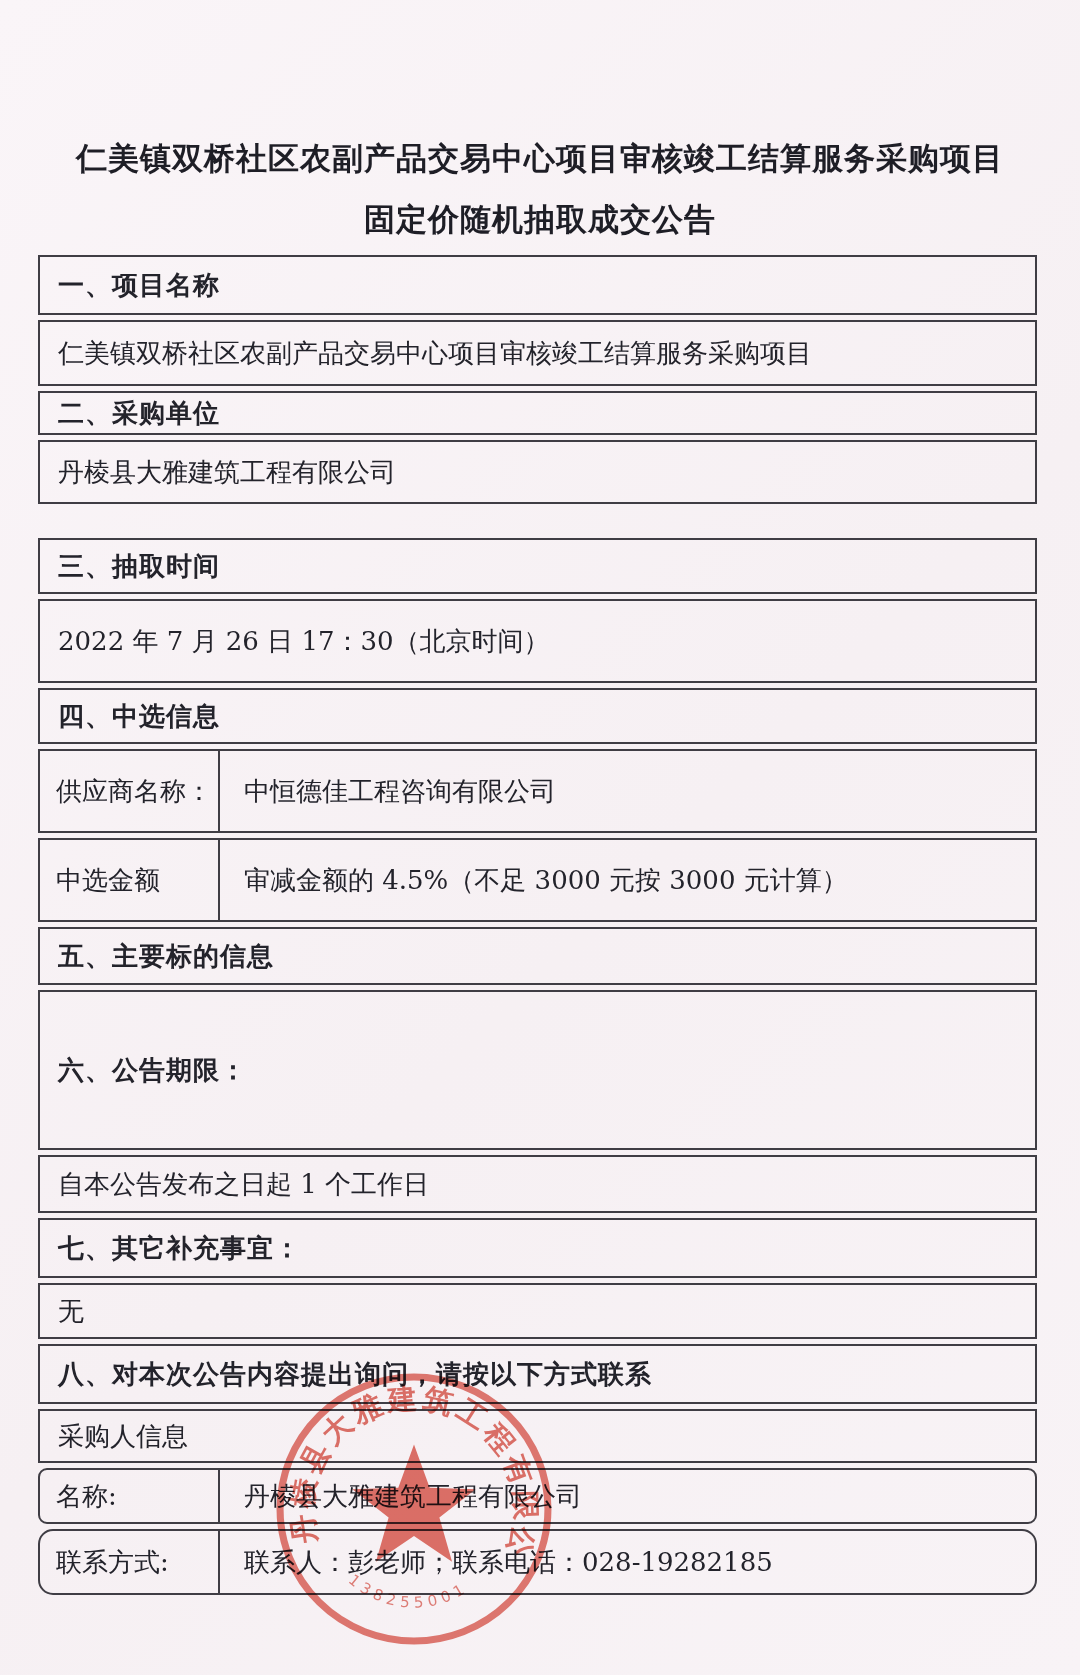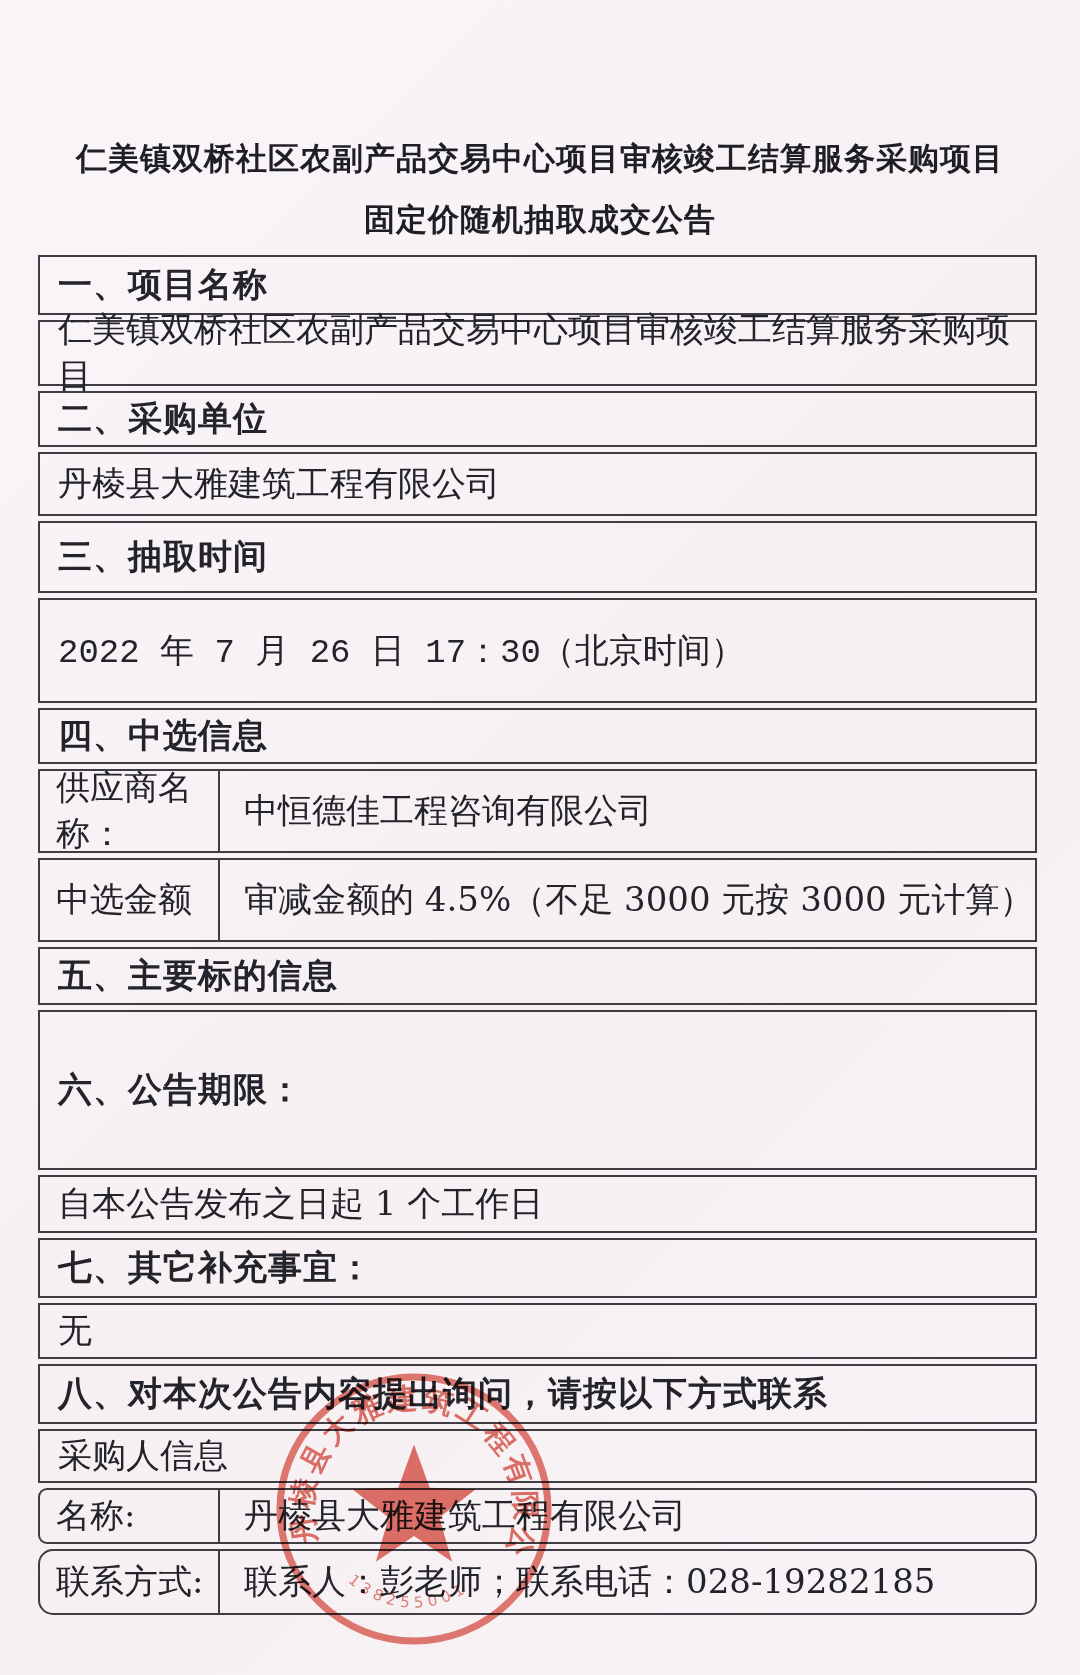--- a/index.html
+++ b/index.html
@@ -18,42 +18,42 @@
     color:#1e1e26;letter-spacing:1px;
   }
   .doc-table{
     position:absolute;left:38px;top:255px;width:999px;
     display:flex;flex-direction:column;gap:5px;
   }
   .row{
     box-sizing:border-box;
     border:2px solid #3f3d44;
     display:flex;align-items:center;
-    font-size:34px;
+    font-size:26px;
     background:transparent;
   }
   .row.header{font-weight:bold;padding-left:18px;font-family:"DejaVu Sans",sans-serif;letter-spacing:1px;}
   .row.text{padding-left:18px;font-family:"DejaVu Serif",serif;}
   .row.list{flex-direction:column;align-items:stretch;justify-content:space-evenly;
     font-family:"DejaVu Serif",serif;font-size:24px;padding:6px 0;}
   .row.list p{margin:0;padding-left:16px;}
   .row.pair{padding:0;align-items:stretch;font-family:"DejaVu Serif",serif;}
   .pair-label{
     box-sizing:border-box;width:180px;flex:0 0 180px;
     border-right:2px solid #3f3d44;
     display:flex;align-items:center;padding-left:16px;
   }
   .pair-value{display:flex;align-items:center;padding-left:24px;flex:1;}
   
   .doc-table .row:nth-child(1){height:60px;}
   .doc-table .row:nth-child(2){height:66px;}
-  .doc-table .row:nth-child(3){height:56px;}
+  .doc-table .row:nth-child(3){height:44px;}
   .doc-table .row:nth-child(4){height:64px;}
-  .doc-table .row:nth-child(5){height:72px;}
-  .doc-table .row:nth-child(6){height:105px;font-family:Liberation Mono, monospace;}
+  .doc-table .row:nth-child(5){height:56px;margin-top:29px;}
+  .doc-table .row:nth-child(6){height:84px;}
   .doc-table .row:nth-child(7){height:56px;}
   .doc-table .row:nth-child(8){height:84px;}
   .doc-table .row:nth-child(9){height:84px;}
   .doc-table .row:nth-child(10){height:58px;}
   .doc-table .row:nth-child(11){height:160px;}
   .doc-table .row:nth-child(12){height:58px;}
   .doc-table .row:nth-child(13){height:60px;text-align:right;}
   .doc-table .row:nth-child(14){height:56px;}
   .doc-table .row:nth-child(15){height:60px;}
   .doc-table .row:nth-child(16){height:54px;}

